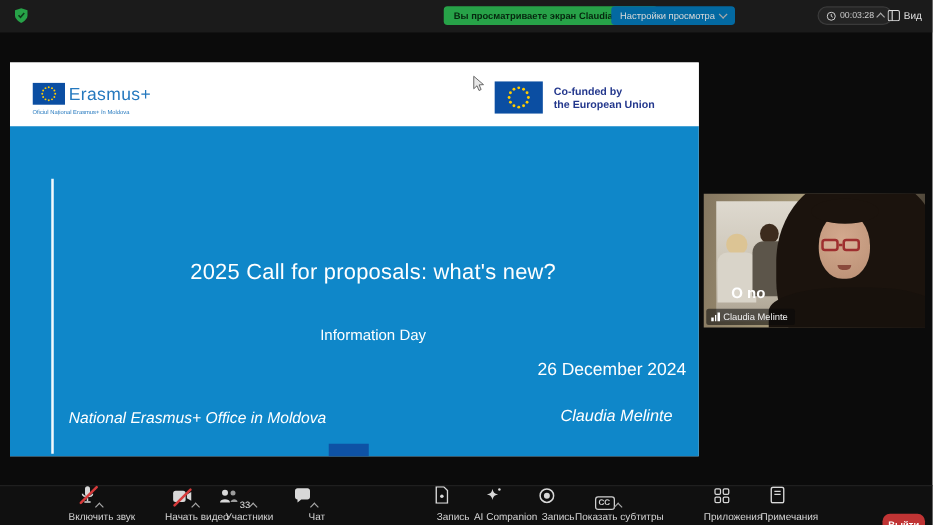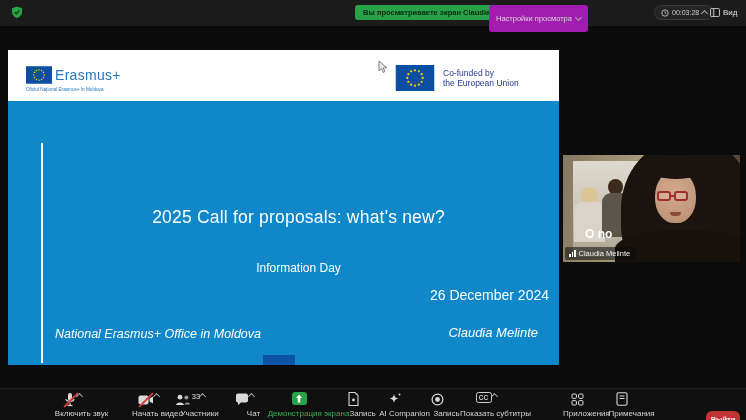--- a/index.html
+++ b/index.html
@@ -12,22 +12,22 @@
 
   
   .topbar { position:absolute; left:0; top:0; width:746px; height:26px; background:#1b1b1b; }
   .shield { position:absolute; left:11px; top:6px; }
   .banner-green {
     position:absolute; left:355px; top:5px; height:15px; padding:0 8px;
     background:#27a248; border-radius:3px; color:#06280f; font-size:7.5px; font-weight:bold;
     display:flex; align-items:center; white-space:nowrap;
   }
   .btn-viewsettings {
-    position:absolute; left:489px; top:5px; height:27px; padding:0 7px;
-    background:#a21caf; border-radius:3px; color:#d9d9d9; font-size:7.5px;
+    position:absolute; left:489px; top:5px; height:15px; padding:0 7px;
+    background:#0369a1; border-radius:3px; color:#d9d9d9; font-size:7.5px;
     display:flex; align-items:center; gap:4px; white-space:nowrap;
   }
   .timer-pill {
     position:absolute; left:654px; top:5px; height:15px; padding:0 6px;
     background:#242424; border:1px solid #3a3a3a; border-radius:8px;
     display:flex; align-items:center; gap:3px; color:#cfcfcf; font-size:7px;
   }
   .view-btn {
     position:absolute; left:710px; top:5px; height:15px;
     display:flex; align-items:center; gap:3px; color:#e0e0e0; font-size:8px;
@@ -36,21 +36,21 @@
            transform:rotate(45deg); display:inline-block; margin-top:2px; }
 
   
   .slide { position:absolute; left:8px; top:50px; width:551px; height:315px; background:#fff; }
   .slide-header { position:relative; width:100%; height:51px; background:#ffffff; }
   .erasmus-flag { position:absolute; left:18px; top:16px; }
   .erasmus-name { position:absolute; left:47px; top:17px; font-size:14px; font-weight:500; color:#2478be; letter-spacing:0.3px; }
   .erasmus-sub { position:absolute; left:18px; top:37px; font-size:8px; color:#2478be;
                  transform:scale(0.58); transform-origin:left top; white-space:nowrap; }
   .cofunded { position:absolute; left:387px; top:15px; display:flex; gap:8px; align-items:center; }
-  .cofunded-text { font-size:8.5px; font-weight:normal; color:#24388d; line-height:10.5px; white-space:nowrap; }
+  .cofunded-text { font-size:8.5px; font-weight:bold; color:#24388d; line-height:10.5px; white-space:nowrap; }
   .slide-body { position:relative; width:100%; height:264px; background:#0f87c9; }
   .vline { position:absolute; left:33px; top:42px; width:2px; height:220px; background:rgba(255,255,255,0.95); }
   .slide-title { position:absolute; left:40px; right:10px; top:106px; text-align:center;
                  color:#fff; font-size:17.5px; letter-spacing:0.2px; }
   .slide-sub1 { position:absolute; left:40px; right:10px; top:160px; text-align:center; color:#fff; font-size:12px; }
   .slide-sub2 { position:absolute; left:40px; right:10px; top:186px; text-align:right; color:#fff; font-size:14px; }
   .slide-foot-l { position:absolute; left:47px; top:226px; color:#fff; font-size:12.5px; font-style:italic;text-align:right; }
   .slide-foot-r { position:absolute; right:21px; top:224px; color:#fff; font-size:13px; font-style:italic; }
   .navy-rect { position:absolute; left:255px; top:254px; width:32px; height:10px; background:#0e52a5; }
 
@@ -78,21 +78,21 @@
   .name-chip { position:absolute; left:2px; bottom:2px; display:flex; align-items:center; gap:3px;
                background:rgba(10,10,10,0.55); border-radius:2px; padding:2px 6px 2px 4px; }
   .name-chip span { color:#f0f0f0; font-size:7.5px; white-space:nowrap; }
   .bars { display:flex; align-items:flex-end; gap:1px; }
   .bars i { display:block; width:1.5px; background:#fff; }
   .bars i:nth-child(1){height:3px} .bars i:nth-child(2){height:5px} .bars i:nth-child(3){height:7px}
 
   
   .toolbar { position:absolute; left:0; top:388px; width:746px; height:32px; background:#101010; border-top:1px solid #1f1f1f; }
   .ctrl { position:absolute; top:3px; display:flex; flex-direction:column; align-items:center; }
-  .ctrl .icon-row { height:16px; display:flex; align-items:flex-start; gap:0; }
+  .ctrl .icon-row { height:16px; display:flex; align-items:flex-end; gap:0; }
   .ctrl .lbl { margin-top:1px; font-size:8px; color:#d4d4d4; white-space:nowrap;margin-left:19px; }
   .ctrl .lbl.green { color:#31b152; }
   .badge { font-size:7.5px; color:#e4e4e4; margin-left:1px; }
   .slashed { position:relative; }
   .slashed::after { content:""; position:absolute; left:-2px; top:7px; width:20px; height:2px;
                     background:#d63b3b; transform:rotate(-45deg); border-radius:1px; }
   .share-chip { width:15px; height:13px; background:#27a248; border-radius:3px;
                 display:flex; align-items:center; justify-content:center; }
   .cc-chip { min-width:16px; height:11px; border:1.2px solid #cfcfcf; border-radius:2.5px; color:#cfcfcf;
              font-size:6.5px; font-weight:bold; display:flex; align-items:center; justify-content:center; padding:0 1px; }
@@ -277,30 +277,20 @@
       <span>
         <svg width="14" height="13" viewBox="0 0 14 13">
           <path d="M1 2.5 C1 1.4 1.9 0.5 3 0.5 H11 C12.1 0.5 13 1.4 13 2.5 V7.5 C13 8.6 12.1 9.5 11 9.5 H6 L3 12 V9.5 C1.9 9.5 1 8.6 1 7.5 Z" fill="#d8d8d8"></path>
         </svg>
       </span>
       <span class="caret"></span>
     </div>
     <div class="lbl">Чат</div>
   </div>
 
-  <div class="ctrl" style="left:264px;width:70px;">
-    <div class="icon-row">
-      <span class="share-chip">
-        <svg width="8" height="9" viewBox="0 0 8 9">
-          <path d="M4 0.5 L7 4 H5.2 V8.5 H2.8 V4 H1 Z" fill="#ffffff"></path>
-        </svg>
-      </span>
-    </div>
-    <div class="lbl green">Демонстрация экрана</div>
-  </div>
 
   <div class="ctrl" style="left:334px;width:38px;">
     <div class="icon-row">
       <span>
         <svg width="12" height="14" viewBox="0 0 12 14">
           <path d="M2 0.5 H8 L11 3.5 V13.5 H2 Z" fill="none" stroke="#d8d8d8" stroke-width="1.1"></path>
           <circle cx="6.5" cy="8" r="1.4" fill="#d8d8d8"></circle>
         </svg>
       </span>
     </div>

